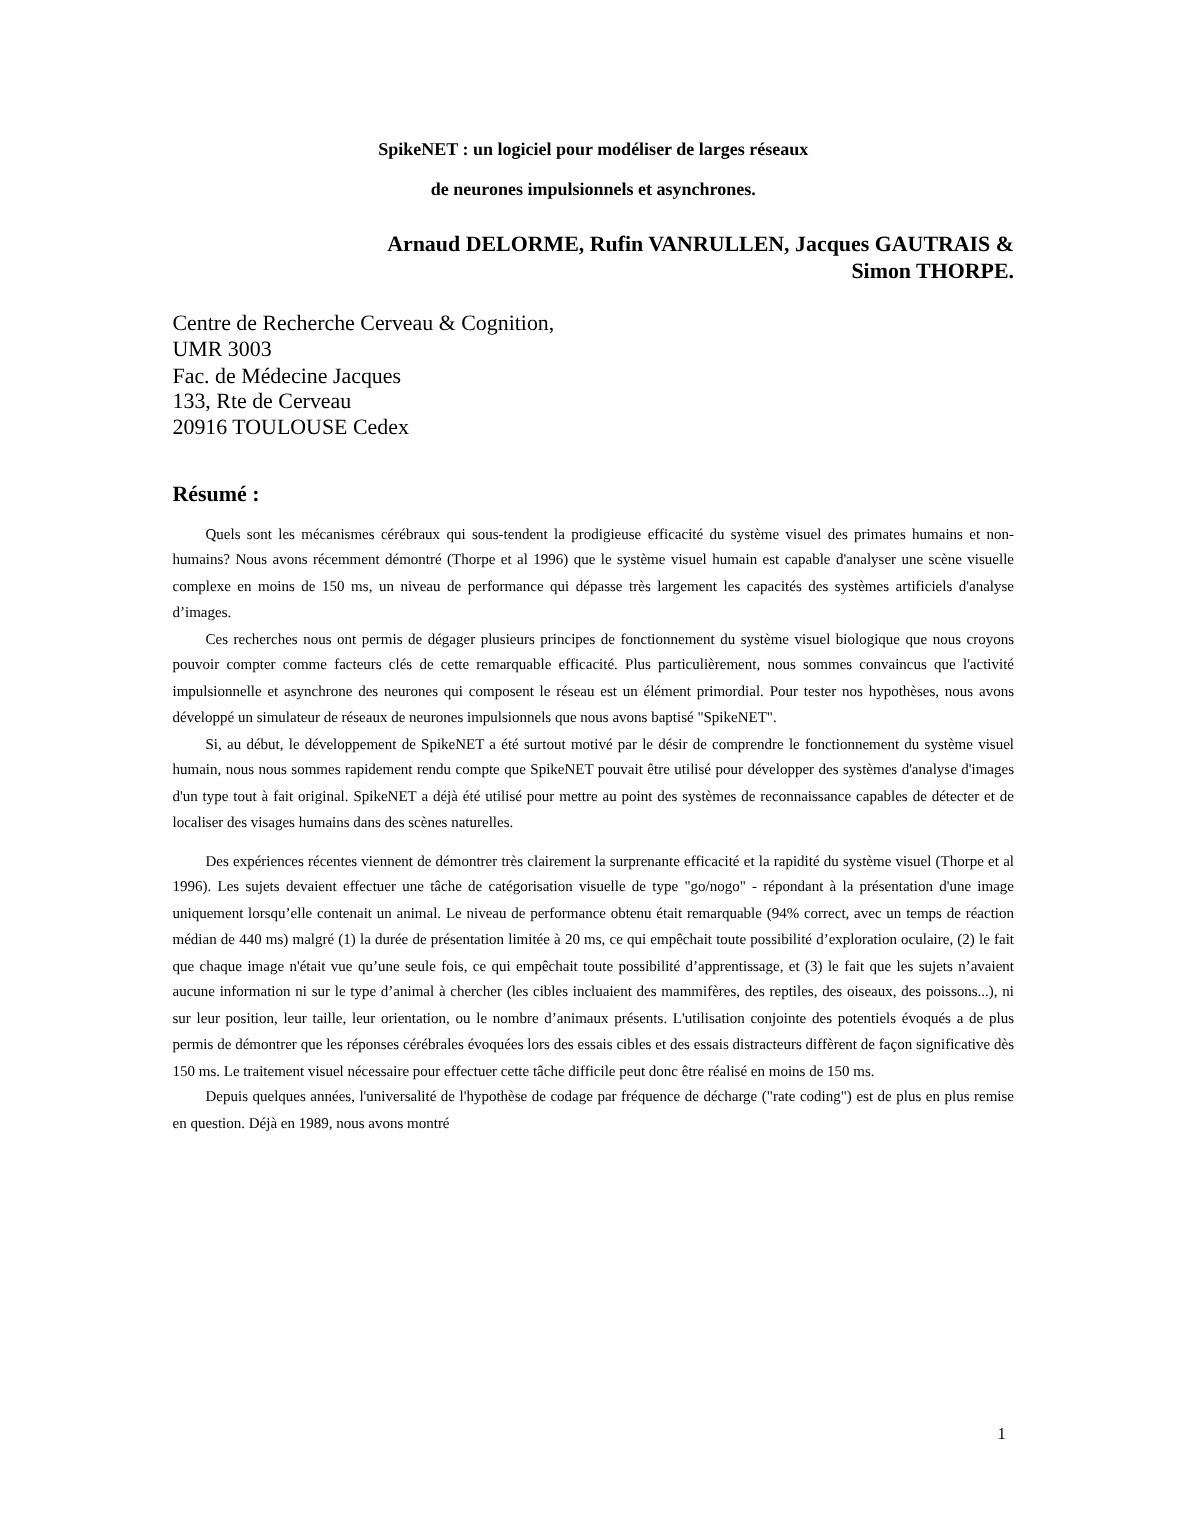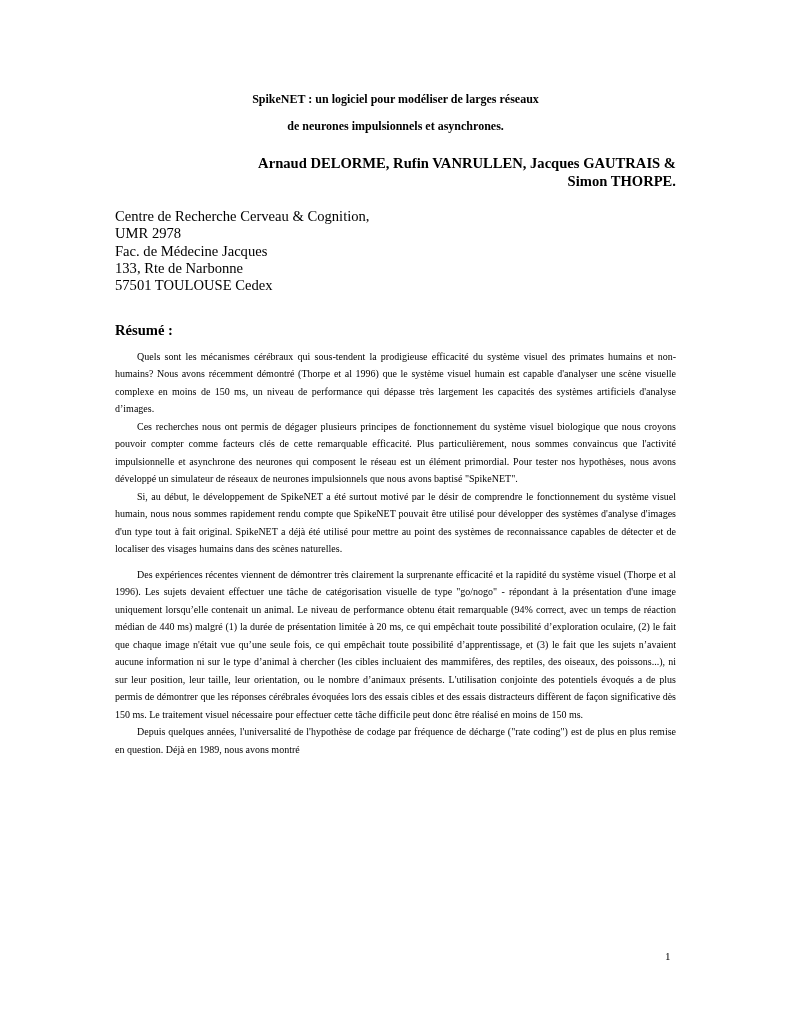--- a/index.html
+++ b/index.html
@@ -68,24 +68,24 @@
 <div class="page">
 
   <h1 class="title">SpikeNET : un logiciel pour modéliser de  larges réseaux
 de neurones impulsionnels et asynchrones.</h1>
 
   <div class="authors">Arnaud DELORME, Rufin VANRULLEN, Jacques GAUTRAIS &amp;
 Simon THORPE.</div>
 
   <div class="affiliation">
     <div><span class="org">Centre de Recherche Cerveau &amp; Cognition</span><span>,</span></div>
-    <div>UMR 2978</div>
+    <div>UMR 3003</div>
     <div>Fac. de Médecine Jacques</div>
-    <div>133, Rte de Narbonne</div>
-    <div>57501 TOULOUSE Cedex</div>
+    <div>133, Rte de Cerveau</div>
+    <div>20916 TOULOUSE Cedex</div>
   </div>
 
   <div class="resume-block">
     <div class="section-heading">Résumé :</div>
     <p class="body-para first">Quels sont les mécanismes cérébraux qui sous-tendent la prodigieuse efficacité du système visuel des primates humains et non-humains? Nous avons récemment démontré (Thorpe et al 1996) que le système visuel humain est capable d'analyser une scène visuelle complexe en moins de 150 ms, un niveau de performance qui dépasse très largement les capacités des systèmes artificiels d'analyse d’images.</p>
     <p class="body-para">Ces recherches nous ont permis de dégager plusieurs principes de fonctionnement du système visuel biologique que nous croyons pouvoir compter comme facteurs clés de cette remarquable efficacité. Plus particulièrement, nous sommes convaincus que l'activité impulsionnelle et asynchrone des neurones qui composent le réseau est un élément primordial. Pour tester nos hypothèses, nous avons développé un simulateur de réseaux de neurones impulsionnels que nous avons baptisé "SpikeNET".</p>
     <p class="body-para">Si, au début, le développement de SpikeNET a été surtout motivé par le désir de comprendre le fonctionnement du système visuel humain, nous nous sommes rapidement rendu compte que SpikeNET pouvait être utilisé pour développer des systèmes d'analyse d'images d'un type tout à fait original. SpikeNET a déjà été utilisé pour mettre au point des systèmes de reconnaissance capables de détecter et de localiser des visages humains dans des scènes naturelles.</p>
   </div>
 
   <div>

